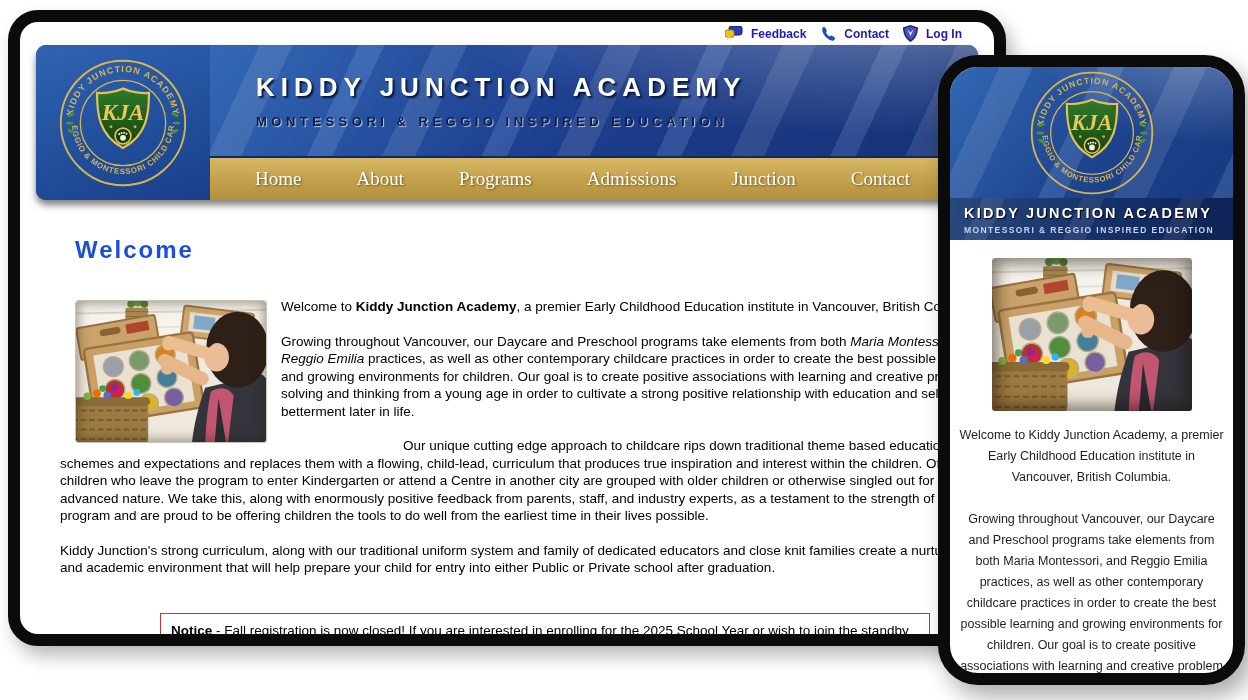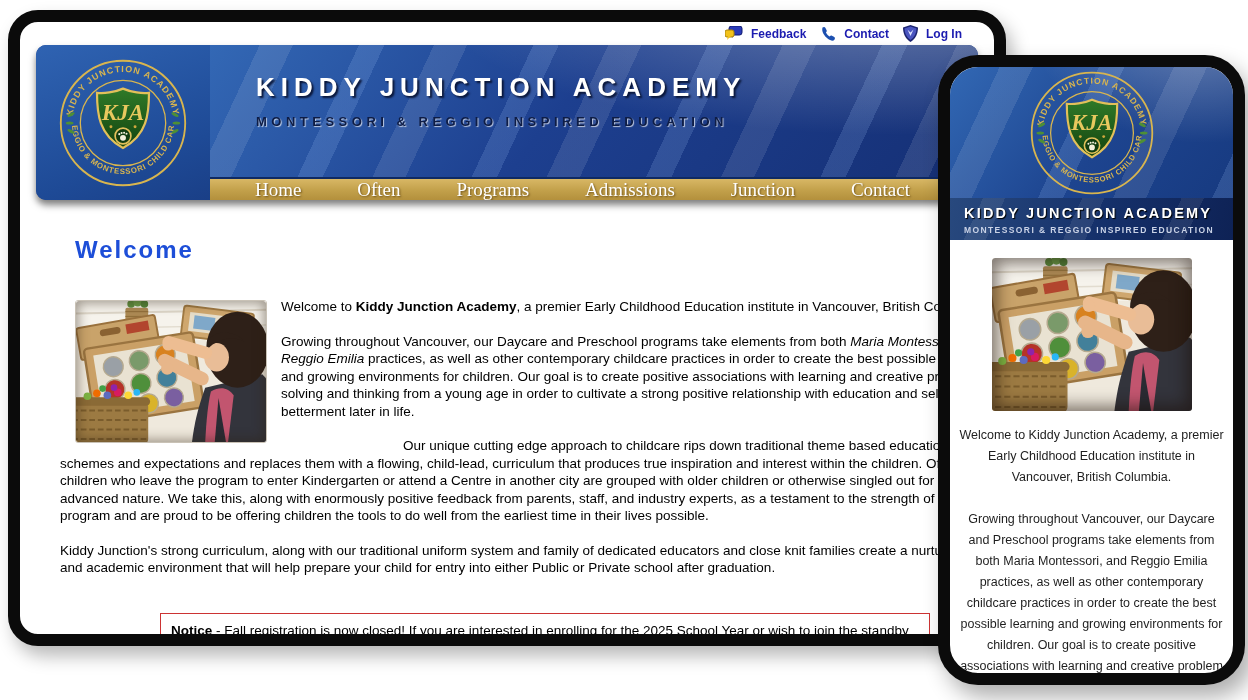--- a/index.html
+++ b/index.html
@@ -29,21 +29,21 @@
   .silk::before{ content:""; position:absolute; inset:0; pointer-events:none;
     background:
       radial-gradient(ellipse at 90% -30%, rgba(255,255,255,.35), transparent 48%),
       repeating-linear-gradient(115deg, transparent 0 45px, rgba(255,255,255,.10) 45px 75px,
         transparent 75px 135px, rgba(170,205,255,.16) 135px 158px); }
   .titles{ flex:1; padding:27px 0 0 46px; position:relative; z-index:2; }
   .site-title{ font-size:26px; font-weight:bold; letter-spacing:6px; color:#ffffff;
     text-shadow:2px 2px 2px #0a1638; white-space:nowrap; }
   .site-subtitle{ margin-top:11px; font-size:13px; font-weight:bold; letter-spacing:4.5px;
     color:#0e1d46; text-shadow:1px 1px 1px rgba(255,255,255,.7); white-space:nowrap; }
-  .nav{ height:23px; border-top:2px solid #0f2a63; position:relative; z-index:2;
+  .nav{ height:44px; border-top:2px solid #0f2a63; position:relative; z-index:2;
     background:linear-gradient(#d8b765,#c2a04a 55%,#b3903c);
     display:flex; align-items:center; justify-content:space-between; padding:0 68px 0 45px; }
   .nav-item{ font-family:"Liberation Serif", serif; font-size:19px; color:#fff;
     text-decoration:none; cursor:pointer; text-shadow:1px 1px 2px rgba(70,45,0,.65); }
 
   .content{ padding:36px 0 0 40px; }
   .page-heading{ font-size:24px; font-weight:700; letter-spacing:2px; color:#1d4ed8;
     margin:0 0 34px 15px; }
   .body-copy{ font-size:13.5px; line-height:17.5px; color:#000; padding-right:6px; }
   .body-copy p{ margin:0 0 17px 0; }
@@ -155,21 +155,21 @@
   <circle cx="73.8" cy="81.5" r="1.1" fill="#f4f0dc"></circle>
   </svg></div>
     </div>
     <div class="header-main silk">
       <div class="titles">
         <div class="site-title">KIDDY JUNCTION ACADEMY</div>
         <div class="site-subtitle">MONTESSORI &amp; REGGIO INSPIRED EDUCATION</div>
       </div>
       <div class="nav">
         <a class="nav-item">Home</a>
-        <a class="nav-item">Often</a>
+        <a class="nav-item">About</a>
         <a class="nav-item">Programs</a>
         <a class="nav-item">Admissions</a>
         <a class="nav-item">Junction</a>
         <a class="nav-item">Contact</a>
       </div>
     </div>
   </div>
 
   <div class="content">
     <h1 class="page-heading">Welcome</h1>

